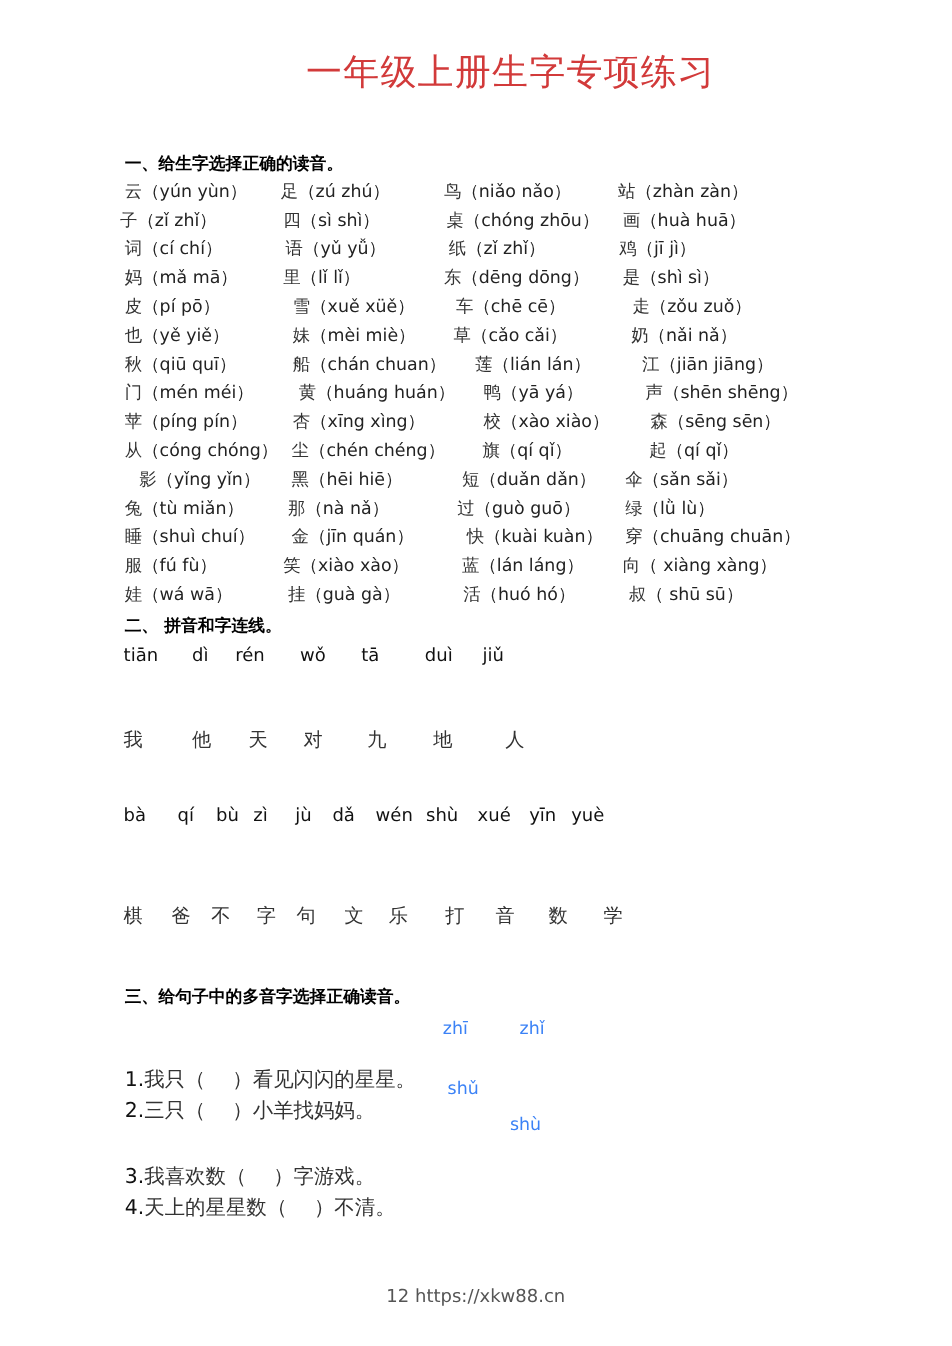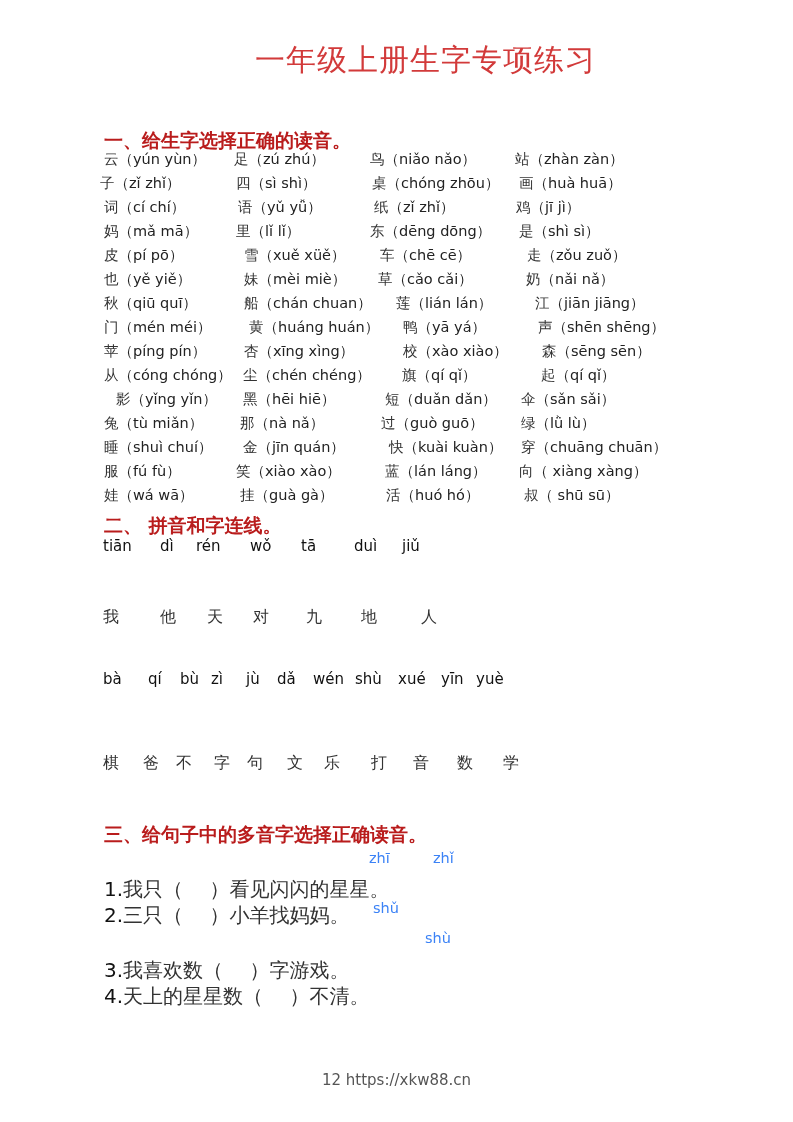--- a/index.html
+++ b/index.html
@@ -1,30 +1,30 @@
 <!DOCTYPE html>
 <html><head>
 <meta charset="utf-8">
 <style>
   html, body { margin: 0; padding: 0; background: #ffffff; }
   body { width: 793px; height: 1122px; position: relative; overflow: hidden;
          font-family: "DejaVu Sans", "Liberation Sans", sans-serif; color: #111; }
   .title { position: absolute; left: 0; width: 793px; top: 40px; text-align: center;
            font-size: 30px; color: #d23a3a; letter-spacing: 1px; font-weight: normal;
            padding-left: 58px; box-sizing: border-box; }
-  .heading { position: absolute; left: 104px; font-size: 19px; font-weight: bold; color: #b91c1c; }
+  .heading { position: absolute; left: 104px; font-size: 14px; font-weight: bold; color: #000000; }
   .row { position: absolute; left: 0; width: 755px; height: 24px; font-size: 14.5px; }
   .item { position: absolute; white-space: nowrap; color: #222; }
   .item .ch { font-family: "DejaVu Serif", serif; color: #333; }
   .py-row { position: absolute; left: 0; width: 793px; font-size: 15px; color: #111; }
   .py { position: absolute; white-space: nowrap; }
   .hz-row { position: absolute; left: 0; width: 793px; font-size: 16px; color: #333;
             font-family: "DejaVu Serif", serif; }
   .hz { position: absolute; white-space: nowrap; }
-  .sent { position: absolute; left: 104px; font-size: 20px; color: #222; white-space: nowrap; }
+  .sent { position: absolute; left: 104px; font-size: 17px; color: #222; white-space: nowrap; margin-top: 12px; }
   .sent .num { font-family: "DejaVu Sans", sans-serif; color: #111; }
   .sent .txt { font-family: "DejaVu Serif", serif; color: #333; }
   .opt { position: absolute; font-size: 14.5px; color: #3b82f6; white-space: nowrap; }
   .footer { position: absolute; top: 1071px; left: 0; width: 793px; text-align: center;
             font-size: 15px; color: #555; }
 </style>
 </head>
 <body>
 
 <div class="title">一年级上册生字专项练习</div>

